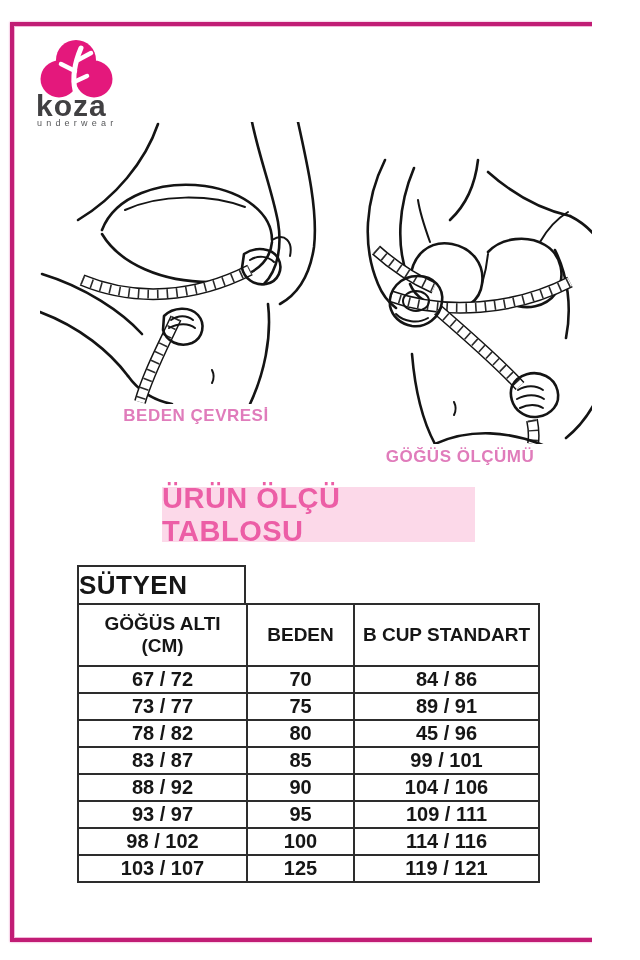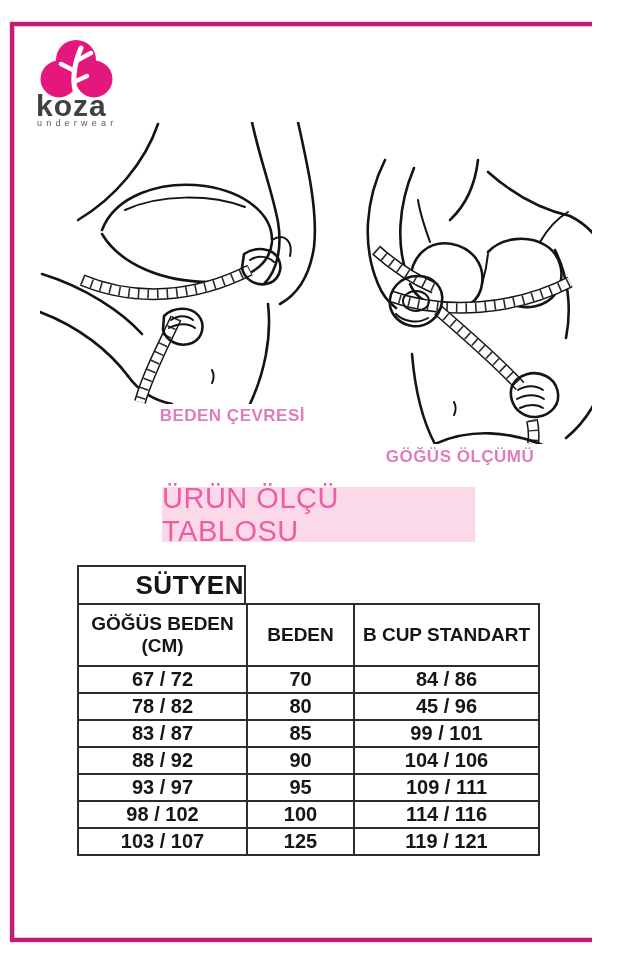--- a/index.html
+++ b/index.html
@@ -14,33 +14,33 @@
   }
   
   .logo{position:absolute;left:34px;top:38px;width:110px;height:90px;}
   
   .illu-left{position:absolute;left:40px;top:122px;width:300px;height:282px;}
   .illu-right{position:absolute;left:330px;top:158px;width:290px;height:286px;}
   .caption{
     position:absolute;font-weight:bold;font-size:17px;letter-spacing:.5px;
     color:#e07cbb;text-align:center;
   }
-  .caption-left{left:25px;top:406px;width:280px;text-align:right;}
+  .caption-left{left:56px;top:406px;width:280px;}
   .caption-right{left:330px;top:447px;width:260px;}
   
   .banner{
     position:absolute;left:162px;top:487px;width:313px;height:55px;
-    background:#fcd9e9;color:#ec5ea6;font-weight:normal;font-size:29px;
+    background:#fcd9e9;color:#ec5ea6;font-weight:bold;font-size:29px;
     letter-spacing:.5px;display:flex;align-items:center;justify-content:center;
   }
   
   .table-wrap{position:absolute;left:77px;top:565px;width:461px;}
   .category-box{
     width:169px;height:40px;border:2px solid #2d2d2d;box-sizing:border-box;
-    display:flex;align-items:center;justify-content:flex-end;
+    display:flex;align-items:center;justify-content:flex-start;
     font-weight:bold;font-size:26px;color:#161616;letter-spacing:.5px;
   }
   table.size{
     border-collapse:collapse;table-layout:fixed;width:461px;margin-top:-2px;
     color:#161616;
   }
   table.size th, table.size td{
     border:2px solid #2d2d2d;text-align:center;vertical-align:middle;
     font-weight:bold;padding:0;
   }
@@ -174,34 +174,39 @@
     </div>
     <table class="size">
       <colgroup>
           <col class="c1">
           <col class="c2">
           <col class="c3">
         </colgroup>
       <thead>
         <tr>
           <th>
-            <span>GÖĞÜS BEDEN</span>
+            <span>GÖĞÜS ALTI</span>
             <span class="th-sub">(CM)</span>
           </th>
           <th>BEDEN</th>
           <th>B CUP STANDART</th>
         </tr>
       </thead>
       <tbody>
         <tr>
           <td>67 / 72</td>
           <td>70</td>
           <td>84 / 86</td>
         </tr>
         <tr>
+          <td>73 / 77</td>
+          <td>75</td>
+          <td>89 / 91</td>
+        </tr>
+        <tr>
           <td>78 / 82</td>
           <td>80</td>
           <td>45 / 96</td>
         </tr>
         <tr>
           <td>83 / 87</td>
           <td>85</td>
           <td>99 / 101</td>
         </tr>
         <tr>

